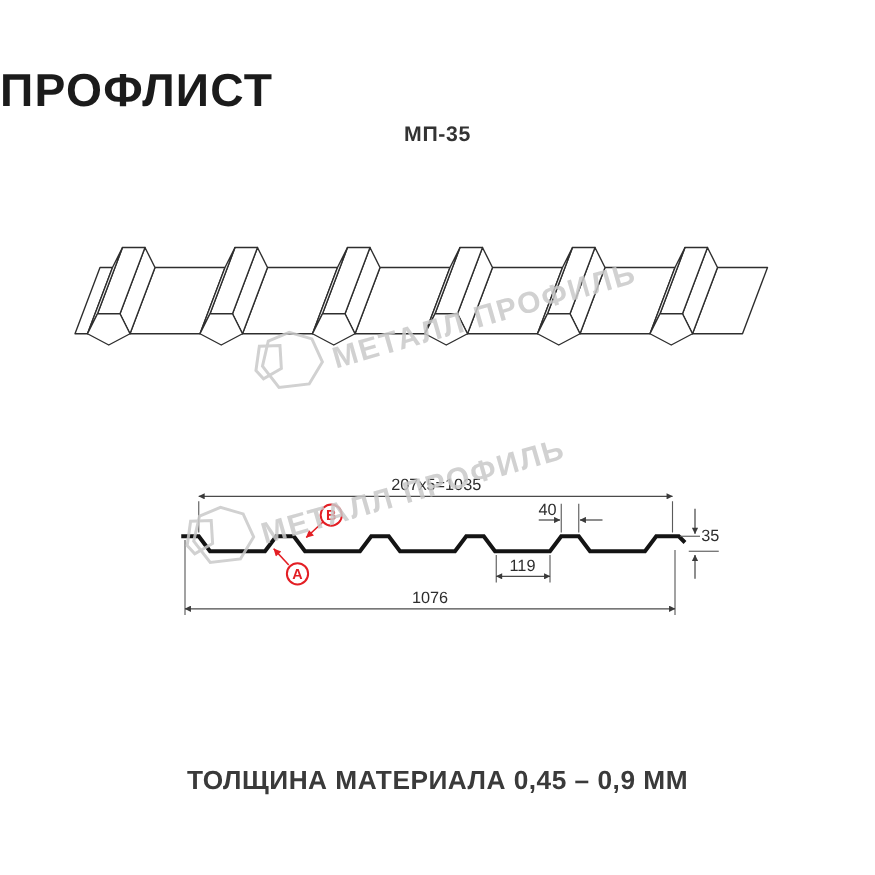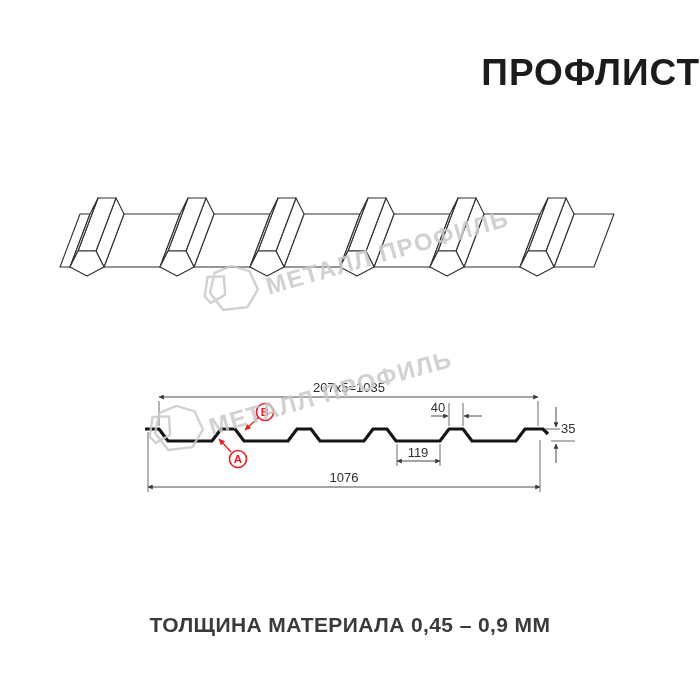--- a/index.html
+++ b/index.html
@@ -1,21 +1,21 @@
 <!DOCTYPE html>
 <html><head>
 <meta charset="utf-8">
 <style>
   html,body{margin:0;padding:0;background:#fff;}
   .page{
     position:relative;width:700px;height:700px;background:#ffffff;overflow:hidden;
     font-family:"Liberation Sans", sans-serif;
   }
   .title{
-    position:absolute;top:52px;left:0;width:700px;text-align:right;
+    position:absolute;top:52px;left:0;width:700px;text-align:left;
     font-size:37px;font-weight:700;letter-spacing:1px;color:#1b1b1b;
   }
   .subtitle{
     position:absolute;top:98px;left:0;width:700px;text-align:center;
     font-size:17px;font-weight:600;letter-spacing:.5px;color:#333;
   }
   .footer-note{
     position:absolute;top:613px;left:0;width:700px;text-align:center;
     font-size:21px;font-weight:600;letter-spacing:.4px;color:#3a3a3a;
   }
@@ -29,20 +29,21 @@
   .wm text{font-family:"Liberation Sans",sans-serif;font-size:24px;font-weight:700;letter-spacing:1.5px;}
   .wm path{fill:none;stroke-width:2.4;}
   .redmark{font-family:"Liberation Sans",sans-serif;font-size:11.5px;font-weight:700;}
 </style>
 </head>
 <body>
 
 <div class="page">
 
   <div class="title">ПРОФЛИСТ</div>
+  <div class="subtitle">МП-35</div>
 
   <svg width="700" height="700" viewBox="0 0 700 700">
     <defs>
       <marker id="arr" viewBox="0 0 10 10" refX="9.5" refY="5" markerWidth="9" markerHeight="5" orient="auto-start-reverse">
         <path d="M0,0 L10,5 L0,10 z" fill="#3a3a3a"></path>
       </marker>
       <marker id="arrR" viewBox="0 0 10 10" refX="9.5" refY="5" markerWidth="8.5" markerHeight="4.6" orient="auto-start-reverse">
         <path d="M0,0 L10,5 L0,10 z" fill="#e31e24"></path>
       </marker>
     </defs>

